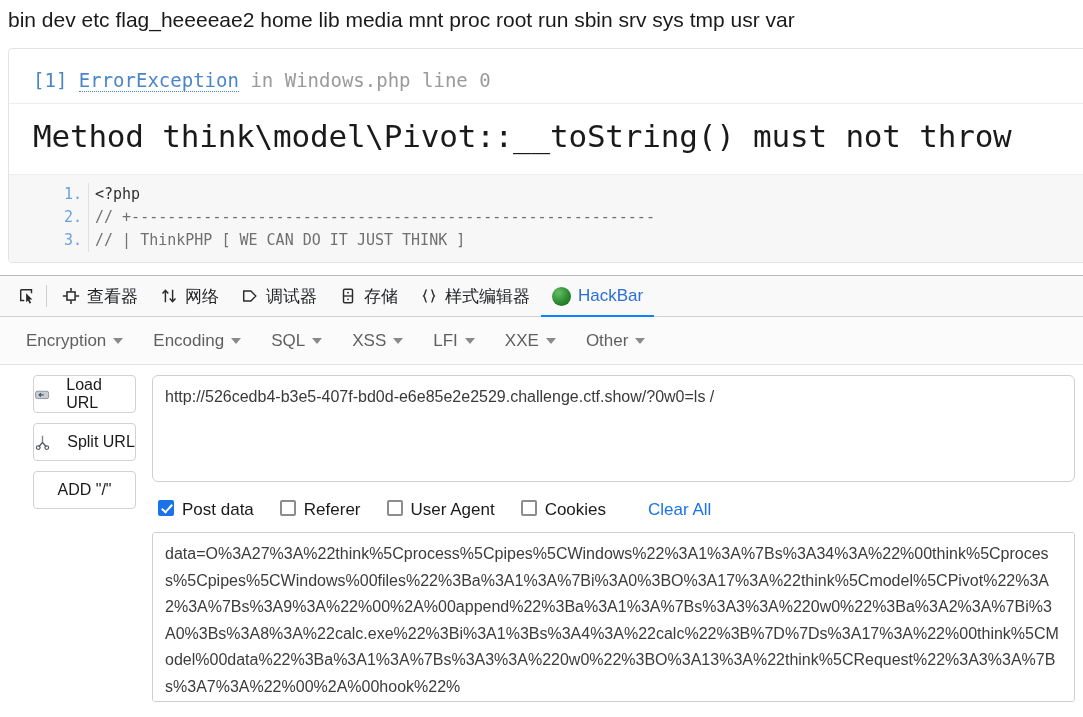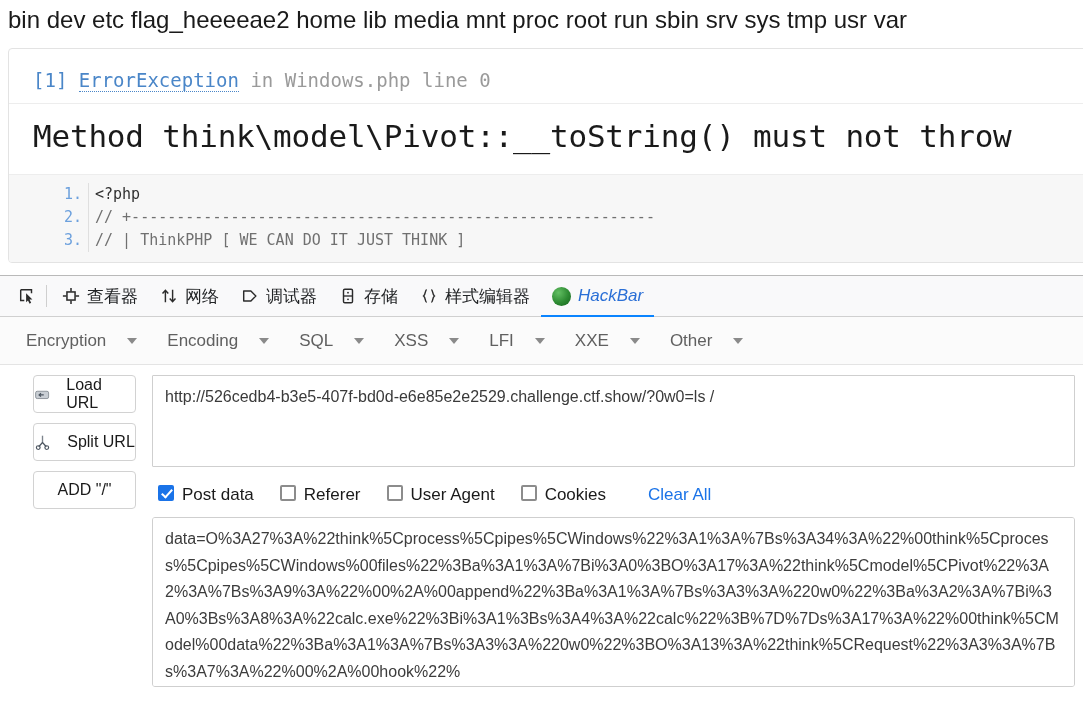--- a/index.html
+++ b/index.html
@@ -14,21 +14,21 @@
   
   #page-area {
     position: absolute;
     top: 0; left: 0;
     width: 1083px; height: 275px;
     background: #ffffff;
     overflow: hidden;
   }
   #dir-listing {
     padding: 6px 20px 0 8px;
-    font-size: 24px;
+    font-size: 21px;
     color: #1a1a1a;
     font-family: "Liberation Sans", sans-serif;
     white-space: nowrap;
     line-height: 28px;
   }
   #error-card {
     position: absolute;
     left: 8px; top: 48px;
     width: 1110px;
     background: #ffffff;
@@ -114,21 +114,21 @@
     gap: 7px;
     height: 41px;
     padding: 0 11px;
     cursor: pointer;
     font-size: 17px;
     color: #222426;
     position: relative;
     white-space: nowrap;
   }
   .dt-tab .tab-label { font-size: 17px; }
-  .dt-tab.active { color: #0a84ff; font-style: italic; }
+  .dt-tab.active { color: #0a84ff; }
   .dt-tab.active .tab-label { color: #2a6fd6; }
   .dt-tab.active::after {
     content: "";
     position: absolute;
     left: 0; right: 0; bottom: -1px;
     height: 3px;
     background: #0a84ff;
   }
   .ti { width: 18px; height: 18px; display:block; }
   .hb-icon {
@@ -151,21 +151,21 @@
     background: #fbfbfb;
     border-bottom: 1px solid #e4e4e4;
     display: flex;
     align-items: center;
     padding-left: 14px;
     gap: 6px;
   }
   .hb-menu {
     display: flex;
     align-items: center;
-    gap: 21px;
+    gap: 7px;
     padding: 6px 12px;
     font-size: 17px;
     color: #606060;
     cursor: pointer;
     border-radius: 3px;
   }
   .caret {
     width: 0; height: 0;
     border-left: 5px solid transparent;
     border-right: 5px solid transparent;
@@ -198,23 +198,23 @@
     cursor: pointer;
     font-family: "Liberation Sans", sans-serif;
     margin-left: 26px;
   }
   #hb-right {
     flex: 1;
     padding: 0 8px 0 16px;
   }
   #url-box {
     width: 100%;
-    height: 92px;
+    height: 107px;
     border: 1px solid #cfcfcf;
-    border-radius: 1px;
+    border-radius: 6px;
     padding: 10px 12px;
     font-size: 16px;
     color: #3a3a3a;
     font-family: "Liberation Sans", sans-serif;
     resize: none;
     outline: none;
     line-height: 22px;
     overflow: hidden;
   }
   #hb-checks {

